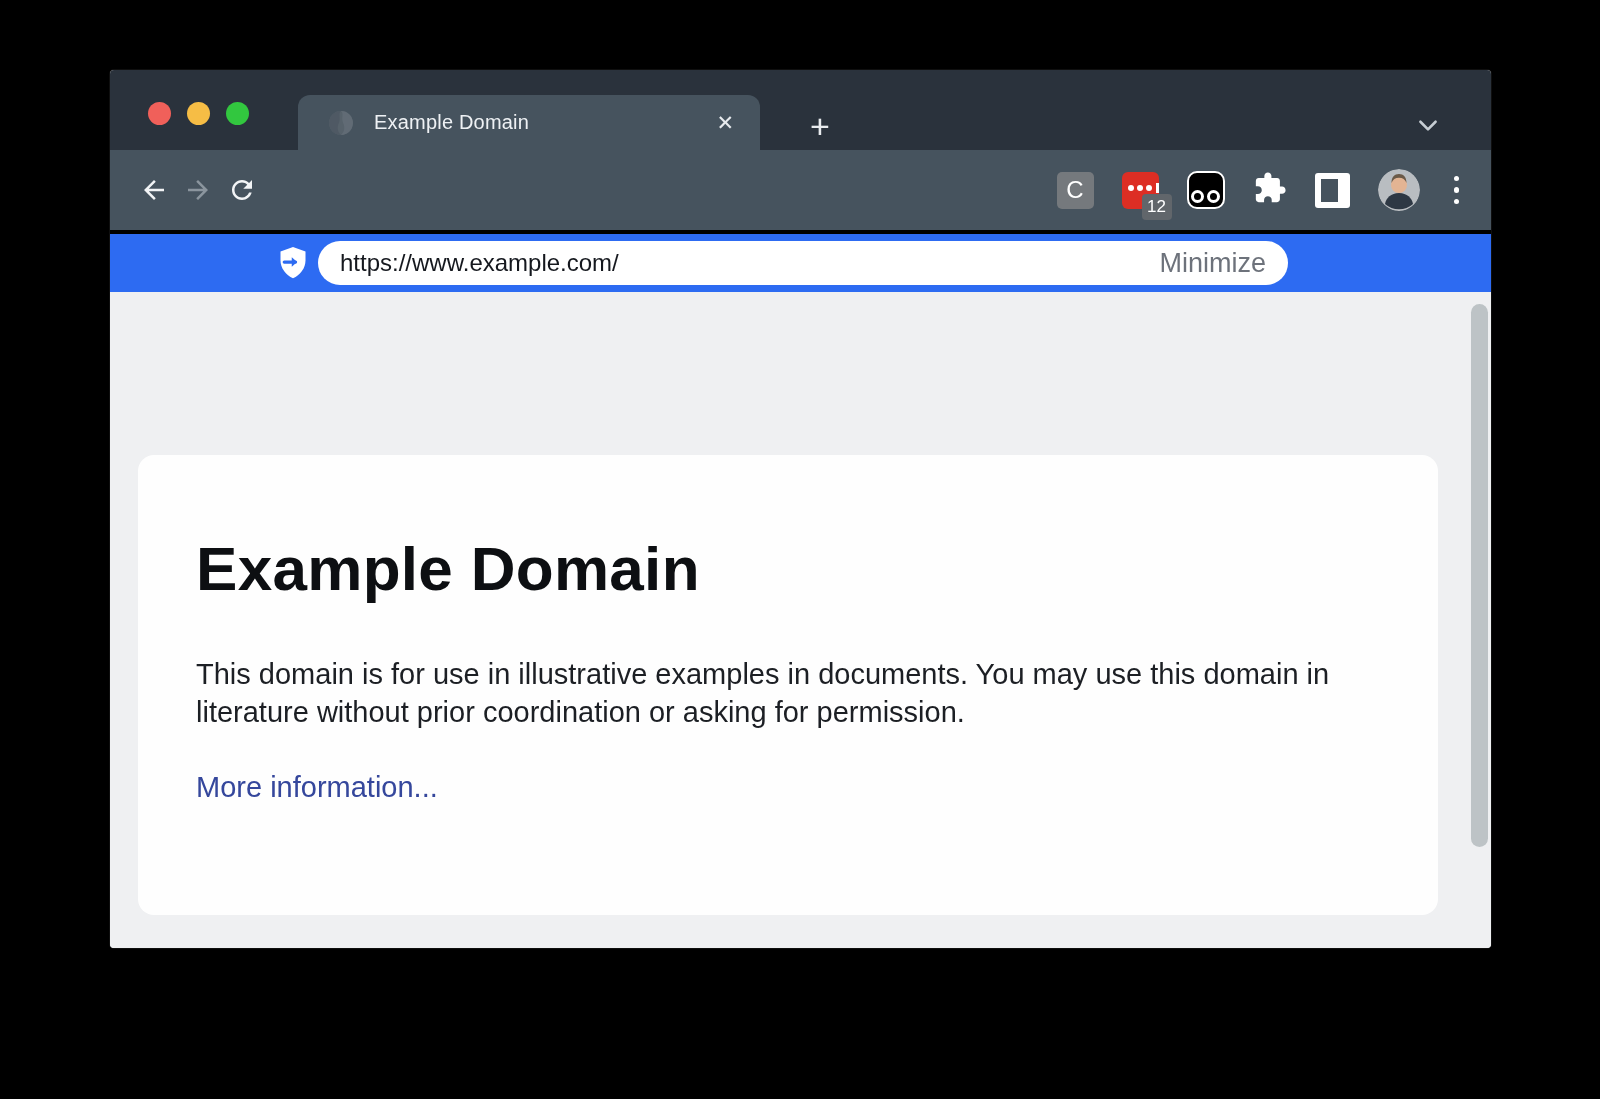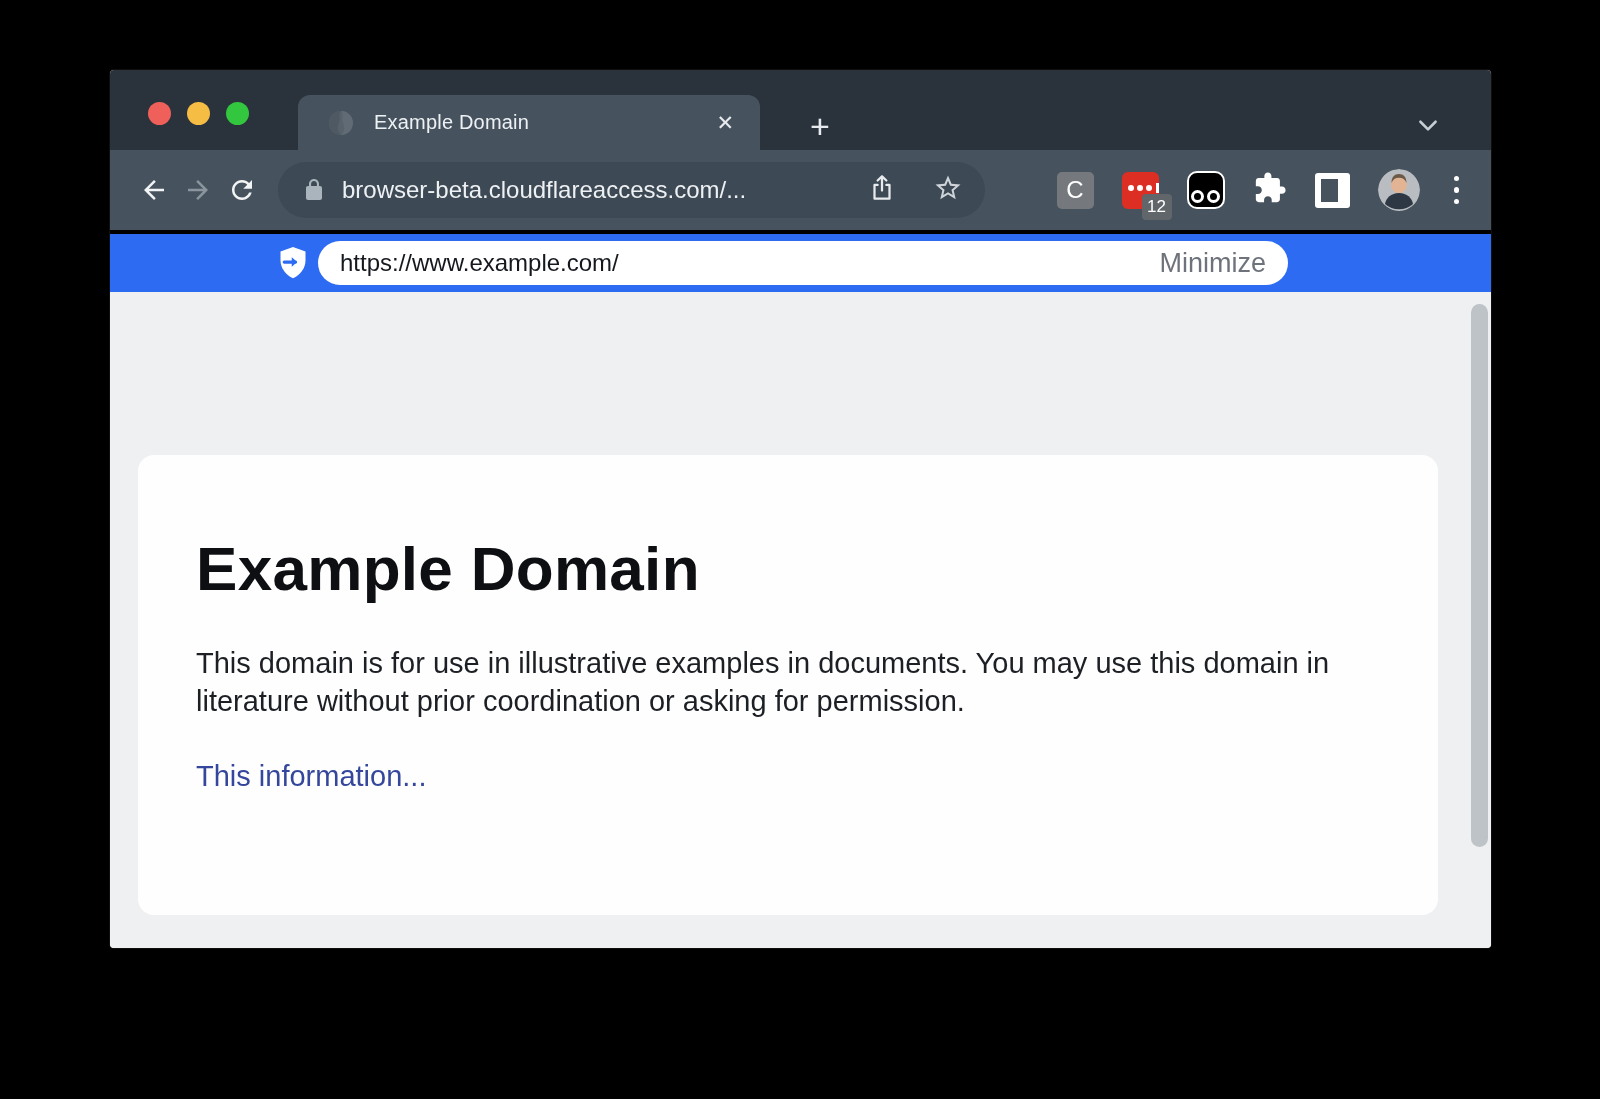--- a/index.html
+++ b/index.html
@@ -84,21 +84,21 @@
                  align-items:center; padding:0 22px; }
   .access-url { font-size:24px; color:#15181e; }
   .minimize { margin-left:auto; font-size:27px; color:#6d727b; background:none;
               border:none; }
 
   
   .content { position:relative; height:656px; background:#eff0f2; }
   .card { position:absolute; left:28px; top:163px; width:1300px; height:460px;
           background:#fefefe; border-radius:16px; padding:78px 60px 0 58px; }
   .card h1 { font-size:62px; font-weight:700; color:#0d0f12; letter-spacing:.3px; }
-  .card p  { margin-top:40px; font-size:29px; line-height:38px; color:#1c1f24;
+  .card p  { margin-top:51px; font-size:29px; line-height:38px; color:#1c1f24;
              max-width:1155px; }
   .card a  { display:inline-block; margin-top:40px; font-size:29px;
              color:#35479c; text-decoration:none; }
 
   .scroll-thumb { position:absolute; right:3px; top:234px; width:17px; height:543px;
                   background:#bdc3c6; border-radius:9px; }
 </style>
 </head>
 <body>
 
@@ -142,42 +142,20 @@
       <svg viewBox="0 0 24 24">
           <path d="M12 4l-1.41 1.41L16.17 11H4v2h12.17l-5.58 5.59L12 20l8-8z" fill="#8b959e"></path>
         </svg>
     </button>
     <button class="nav-btn">
       <svg viewBox="0 0 24 24">
           <path d="M17.65 6.35C16.2 4.9 14.21 4 12 4c-4.42 0-7.99 3.58-8 8s3.57 8 8 8c3.73 0 6.84-2.55 7.73-6h-2.08c-.82 2.33-3.04 4-5.65 4-3.31 0-6-2.69-6-6s2.69-6 6-6c1.66 0 3.14.69 4.22 1.78L13 11h7V4l-2.35 2.35z" fill="#f2f4f6"></path>
         </svg>
     </button>
 
-    <div class="omnibox">
-      <span class="lock">
-        <svg viewBox="0 0 24 24">
-            <path d="M18 8h-1V6c0-2.76-2.24-5-5-5S7 3.24 7 6v2H6c-1.1 0-2 .9-2 2v10c0 1.1.9 2 2 2h12c1.1 0 2-.9 2-2V10c0-1.1-.9-2-2-2zm-3.1 0H9.1V6c0-1.6 1.3-2.9 2.9-2.9s2.9 1.3 2.9 2.9v2z" fill="#aab4bc"></path>
-          </svg>
-      </span>
-      <span class="omnibox-url">browser-beta.cloudflareaccess.com/...</span>
-      <span class="omni-actions">
-        <span>
-          <svg viewBox="0 0 24 24" fill="none" stroke="#e8ebee" stroke-width="1.8" stroke-linecap="round" stroke-linejoin="round">
-            <path d="M12 14V3"></path>
-              <path d="M8.5 6L12 2.7 15.5 6"></path>
-            <path d="M8.5 9.5H6v11h12v-11h-2.5"></path>
-          </svg>
-        </span>
-        <span>
-          <svg viewBox="0 0 24 24">
-              <path d="M22 9.24l-7.19-.62L12 2 9.19 8.63 2 9.24l5.46 4.73L5.82 21 12 17.27 18.18 21l-1.63-7.03L22 9.24zM12 15.4l-3.76 2.27 1-4.28-3.32-2.88 4.38-.38L12 6.1l1.71 4.04 4.38.38-3.32 2.88 1 4.28L12 15.4z" fill="#ced4d9"></path>
-            </svg>
-        </span>
-      </span>
-    </div>
 
     <div class="ext-area">
       <span class="ext-c">C</span>
 
       <span class="ext-dots">
         <span class="dotrow">
           <span class="d"></span>
             <span class="d"></span>
             <span class="d"></span>
             <span class="bar"></span>
@@ -226,18 +204,18 @@
     <div class="access-pill">
       <span class="access-url">https://www.example.com/</span>
       <button class="minimize">Minimize</button>
     </div>
   </div>
 
   <div class="content">
     <div class="card">
       <h1>Example Domain</h1>
       <p>This domain is for use in illustrative examples in documents. You may use this domain in literature without prior coordination or asking for permission.</p>
-      <a href="#">This information...</a>
+      <a href="#">More information...</a>
     </div>
   </div>
 
   <span class="scroll-thumb"></span>
 </div>
 
 </body></html>

